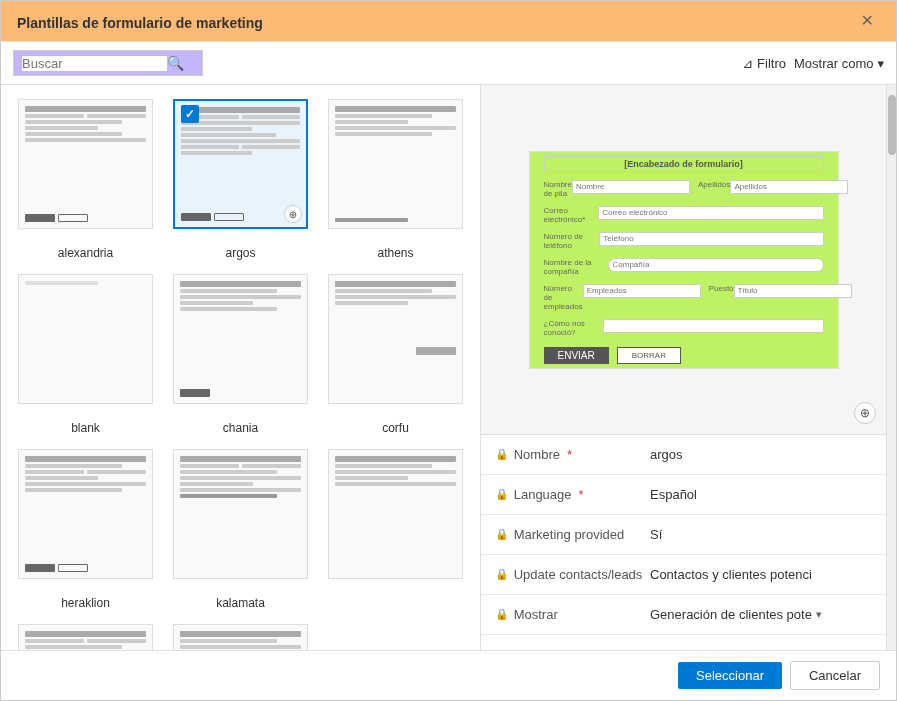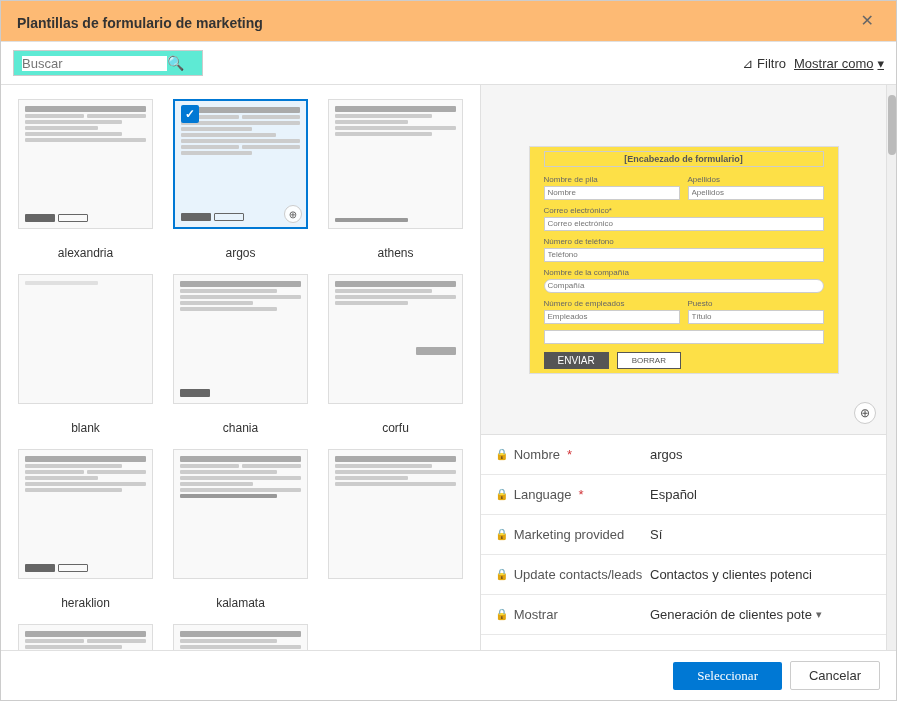--- a/index.html
+++ b/index.html
@@ -48,21 +48,21 @@
       border-bottom: 1px solid #e0e0e0;
       gap: 8px;
     }
 
     .search-box {
       display: flex;
       align-items: center;
       border: 1px solid #ccc;
       padding: 4px 8px;
       width: 190px;
-      background: #5eead4;
+      background: #c4b5fd;
     }
 
     .search-box input {
       border: none;
       outline: none;
       font-size: 13px;
       width: 145px;
       color: #999;
     }
 
@@ -89,21 +89,20 @@
 
     .view-btn {
       display: flex;
       align-items: center;
       gap: 4px;
       background: none;
       border: none;
       cursor: pointer;
       color: #333;
       font-size: 13px;
-      text-decoration: underline;
     }
 
     .dialog-body {
       display: flex;
       flex: 1;
       overflow: hidden;
     }
 
     
     .template-grid-panel {
@@ -227,21 +226,21 @@
       background: #f5f5f5;
       border-bottom: 1px solid #e0e0e0;
       display: flex;
       align-items: center;
       justify-content: center;
       min-height: 350px;
       padding: 16px;
     }
 
     .preview-form-mock {
-      background: #fde047;
+      background: #bef264;
       border: 1px solid #ddd;
       width: 310px;
       padding: 4px 14px;
       font-size: 10px;
       color: #555;
     }
 
     .pf-title {
       text-align: center;
       font-size: 9px;
@@ -254,21 +253,20 @@
 
     .pf-row {
       display: flex;
       gap: 8px;
       margin-bottom: 6px;
     }
 
     .pf-field {
       flex: 1;
       display: flex;
-      flex-direction: column;
     }
 
     .pf-field label {
       font-size: 8px;
       color: #666;
       margin-bottom: 2px;
     }
 
     .pf-field input {
       height: 14px;
@@ -376,25 +374,24 @@
       padding: 10px 16px;
       border-top: 1px solid #e0e0e0;
       gap: 8px;
       background: #fff;
     }
 
     .btn-select {
       background: #0078d4;
       color: #fff;
       border: none;
-      padding: 6px 24px;
+      padding: 6px 18px;
       font-size: 13px;
       cursor: pointer;
       border-radius: 2px;
-      font-family: Liberation Serif, serif;
     }
 
     .btn-cancel {
       background: #fff;
       color: #333;
       border: 1px solid #ccc;
       padding: 6px 18px;
       font-size: 13px;
       cursor: pointer;
       border-radius: 2px;
@@ -674,20 +671,21 @@
               <input placeholder="Empleados" style="">
             </div>
             <div class="pf-field">
               <label>Puesto</label>
               <input placeholder="Título" style="">
             </div>
           </div>
 
           <div class="pf-row pf-full">
             <div class="pf-field" style="width:100%">
+              <label>¿Cómo nos conoció?</label>
               <input style="width: 100%;">
             </div>
           </div>
 
           <div class="pf-actions">
             <button class="pf-btn-submit">ENVIAR</button>
             <button class="pf-btn-cancel">BORRAR</button>
           </div>
         </div>
 

